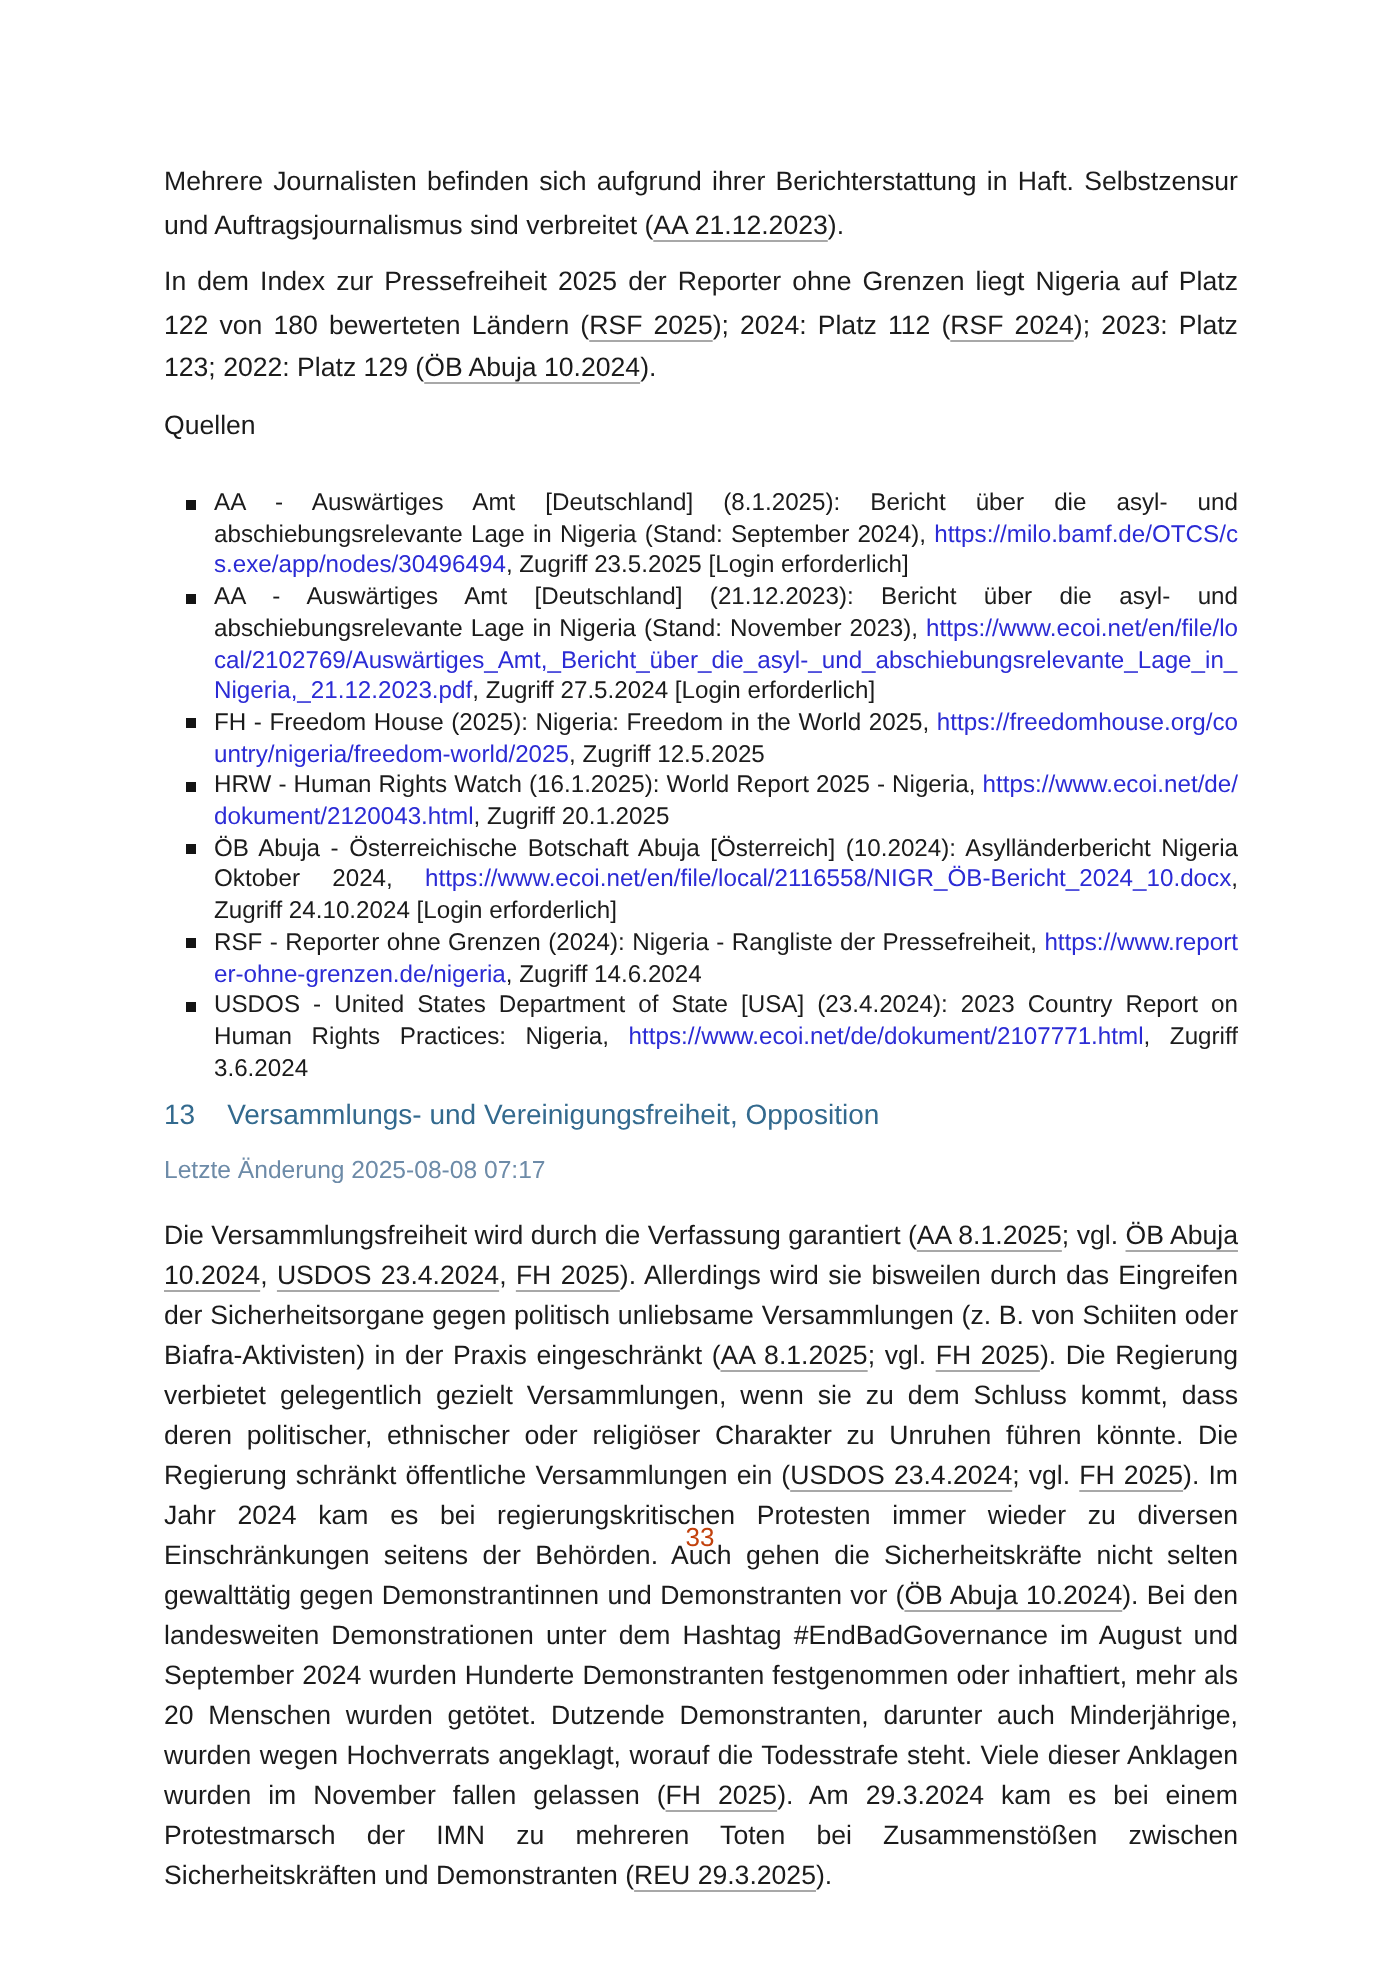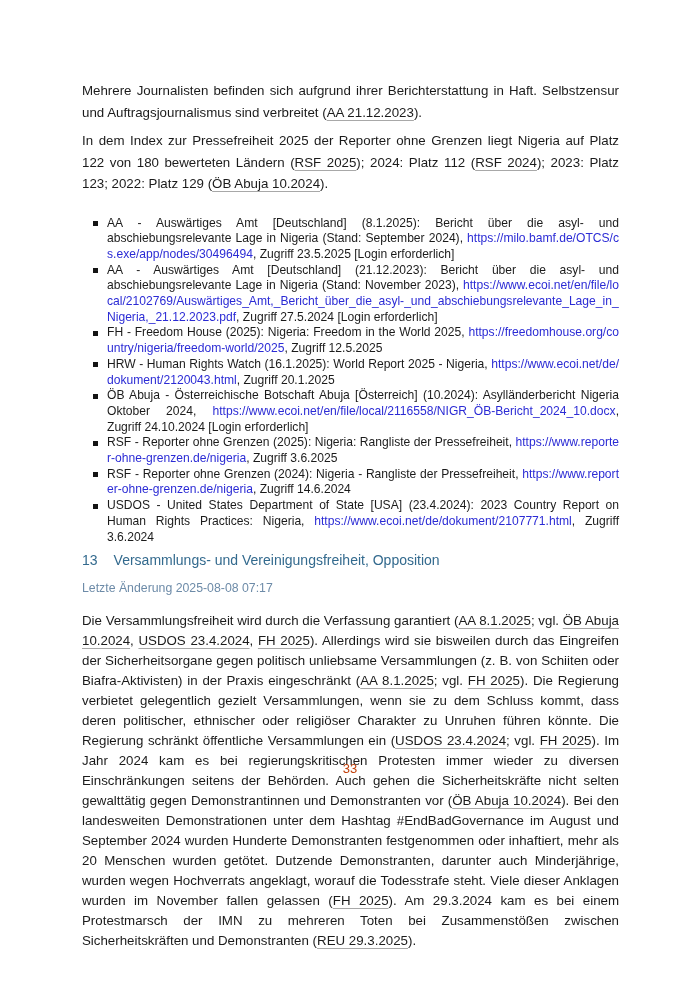--- a/index.html
+++ b/index.html
@@ -89,28 +89,28 @@
 </style>
 </head>
 <body>
 
 <div class="page">
 
   <p class="body-text"><span class="run-plain">Mehrere Journalisten befinden sich aufgrund ihrer Berichterstattung in Haft. Selbstzensur und Auftragsjournalismus sind verbreitet (</span><span class="run-cite">AA 21.12.2023</span><span class="run-plain">).</span></p>
 
   <p class="body-text"><span class="run-plain">In dem Index zur Pressefreiheit 2025 der Reporter ohne Grenzen liegt Nigeria auf Platz 122 von 180 bewerteten Ländern (</span><span class="run-cite">RSF 2025</span><span class="run-plain">); 2024: Platz 112 (</span><span class="run-cite">RSF 2024</span><span class="run-plain">); 2023: Platz 123; 2022: Platz 129 (</span><span class="run-cite">ÖB Abuja 10.2024</span><span class="run-plain">).</span></p>
 
+  <p class="sources-heading">Quellen</p>
 
   <ul class="sources-list">
     <li><span class="run-plain">AA - Auswärtiges Amt [Deutschland] (8.1.2025): Bericht über die asyl- und abschiebungsrelevante Lage in Nigeria (Stand: September 2024), </span><span class="run-url">https://milo.bamf.de/OTCS/cs.exe/app/nodes/30496494</span><span class="run-plain">, Zugriff 23.5.2025 [Login erforderlich]</span></li>
     <li><span class="run-plain">AA - Auswärtiges Amt [Deutschland] (21.12.2023): Bericht über die asyl- und abschiebungsrelevante Lage in Nigeria (Stand: November 2023), </span><span class="run-url">https://www.ecoi.net/en/file/local/2102769/Auswärtiges_Amt,_Bericht_über_die_asyl-_und_abschiebungsrelevante_Lage_in_Nigeria,_21.12.2023.pdf</span><span class="run-plain">, Zugriff 27.5.2024 [Login erforderlich]</span></li>
     <li><span class="run-plain">FH - Freedom House (2025): Nigeria: Freedom in the World 2025, </span><span class="run-url">https://freedomhouse.org/country/nigeria/freedom-world/2025</span><span class="run-plain">, Zugriff 12.5.2025</span></li>
     <li><span class="run-plain">HRW - Human Rights Watch (16.1.2025): World Report 2025 - Nigeria, </span><span class="run-url">https://www.ecoi.net/de/dokument/2120043.html</span><span class="run-plain">, Zugriff 20.1.2025</span></li>
     <li><span class="run-plain">ÖB Abuja - Österreichische Botschaft Abuja [Österreich] (10.2024): Asylländerbericht Nigeria Oktober 2024, </span><span class="run-url">https://www.ecoi.net/en/file/local/2116558/NIGR_ÖB-Bericht_2024_10.docx</span><span class="run-plain">, Zugriff 24.10.2024 [Login erforderlich]</span></li>
-    <li><span class="run-plain">RSF - Reporter ohne Grenzen (2025): Nigeria: Rangliste der Pressefreiheit, </span><span class="run-url">https://www.reporter-ohne-grenzen.de/nigeria</span><span class="run-plain">, Zugriff 3.6.2025</span></li>
     <li><span class="run-plain">RSF - Reporter ohne Grenzen (2024): Nigeria - Rangliste der Pressefreiheit, </span><span class="run-url">https://www.reporter-ohne-grenzen.de/nigeria</span><span class="run-plain">, Zugriff 14.6.2024</span></li>
     <li><span class="run-plain">USDOS - United States Department of State [USA] (23.4.2024): 2023 Country Report on Human Rights Practices: Nigeria, </span><span class="run-url">https://www.ecoi.net/de/dokument/2107771.html</span><span class="run-plain">, Zugriff 3.6.2024</span></li>
   </ul>
 
   <h2 class="section-heading">
     <span class="section-number">13</span><span class="section-title">Versammlungs- und Vereinigungsfreiheit, Opposition</span>
   </h2>
 
   <div class="last-modified">Letzte Änderung 2025-08-08 07:17</div>
 

